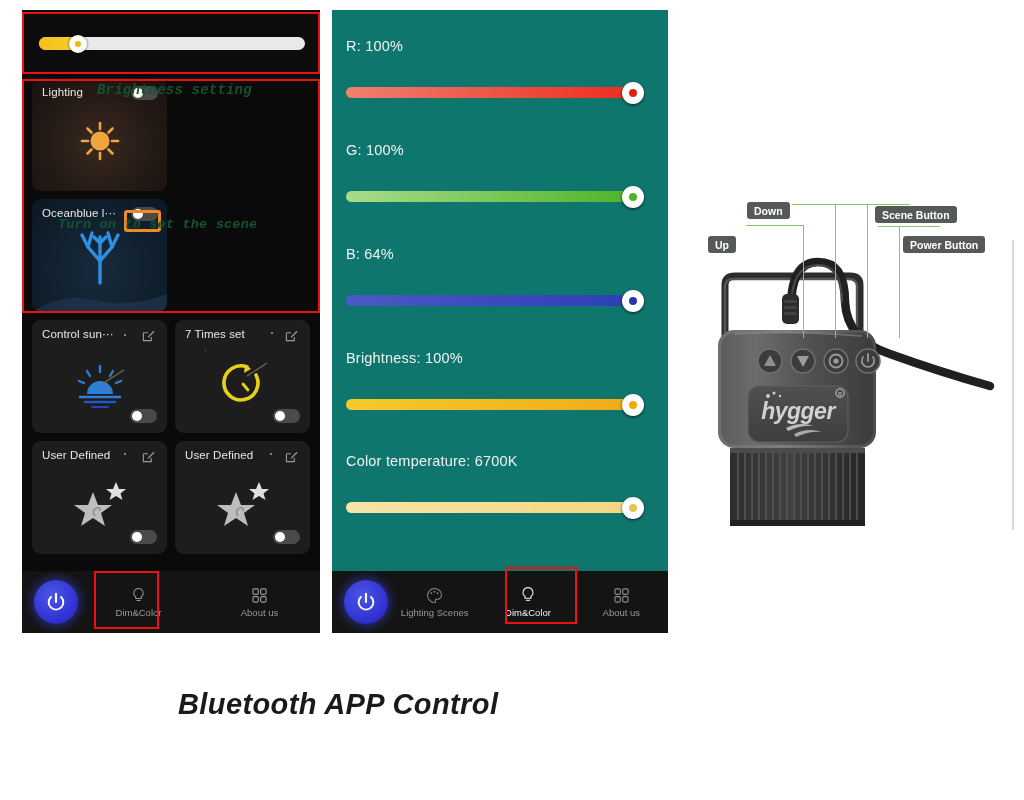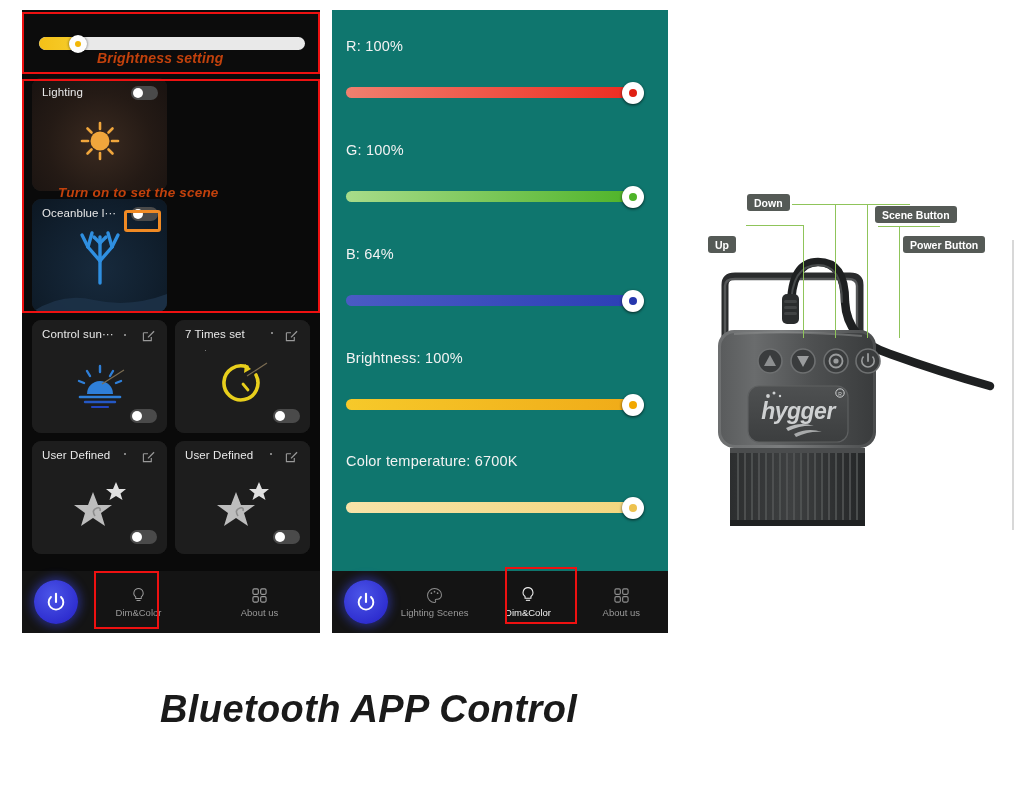--- a/index.html
+++ b/index.html
@@ -44,27 +44,28 @@
   .orangebox {
     position: absolute;
     border: 3px solid #f08a24;
     box-sizing: border-box;
     border-radius: 3px;
     pointer-events: none;
     z-index: 41;
   }
   .annot-text {
     position: absolute;
-    color: #c2410c;
+    color: #14532d;
     font-weight: bold;
     font-style: italic;
-    font-family: Liberation Sans, sans-serif;
+    font-family: Liberation Mono, monospace;
     z-index: 42;
     white-space: nowrap;
     letter-spacing: 0.2px;
+    margin-top: 32px;
   }
 
   
   #brightness-section {
     position: absolute;
     left: 0; top: 0; width: 298px; height: 64px;
     background: #0c0c0c;
   }
   #brightness-track {
     position: absolute;
@@ -289,21 +290,21 @@
   .leader-h { height: 1.4px; }
   .leader-v { width: 1.4px; }
 
   #caption-left, #caption-right {
     position: absolute;
     color: #1a1a1a;
     font-weight: bold;
     font-style: italic;
     font-family: "Liberation Sans", sans-serif;
   }
-  #caption-left { left: 160px; top: 688px; font-size: 38px; letter-spacing: .4px; }
+  #caption-left { left: 178px; top: 688px; font-size: 29px; letter-spacing: .4px; }
   #caption-right { left: 738px; top: 688px; font-size: 29px; letter-spacing: .4px; }
 
   #right-divider {
     position: absolute;
     left: 1012px; top: 240px;
     width: 1.5px; height: 290px;
     background: #d8d8d8;
   }
 </style>
 </head>
@@ -613,21 +614,21 @@
     <div class="leader leader-h" style="left:102px;top:14px;width:78px;"></div>
     <div class="leader leader-v" style="left:145px;top:14px;height:134px;"></div>
 
     <div class="leader leader-h" style="left:156px;top:14px;width:64px;"></div>
     <div class="leader leader-v" style="left:177px;top:14px;height:134px;"></div>
 
     <div class="leader leader-h" style="left:188px;top:36px;width:62px;"></div>
     <div class="leader leader-v" style="left:209px;top:36px;height:112px;"></div>
 
     <div class="callout" style="left:18px;top:46px;">Up</div>
-    <div class="callout" style="left:57px;top:4px;text-align:center;">Down</div>
+    <div class="callout" style="left:57px;top:12px;text-align:center;">Down</div>
     <div class="callout" style="left:185px;top:16px;">Scene Button</div>
     <div class="callout" style="left:213px;top:46px;">Power Button</div>
 
     <svg width="330" height="345" viewBox="0 0 330 345" style="position:absolute;left:0;top:0;z-index:5;">
       <defs>
         <linearGradient id="bodyGrad" x1="0" y1="0" x2="1" y2="0">
           <stop offset="0%" stop-color="#5a5c5d"></stop>
           <stop offset="22%" stop-color="#6a6c6d"></stop>
           <stop offset="60%" stop-color="#4e5051"></stop>
           <stop offset="100%" stop-color="#3a3c3d"></stop>

